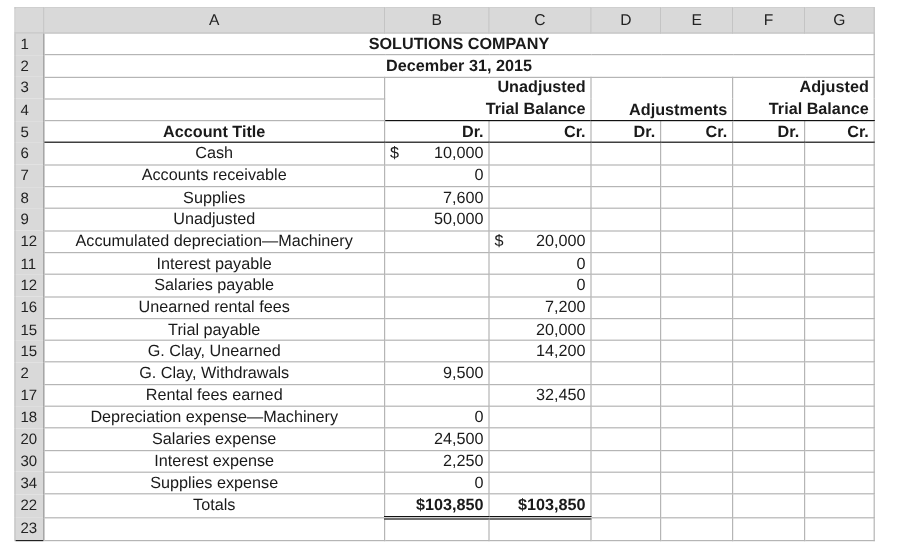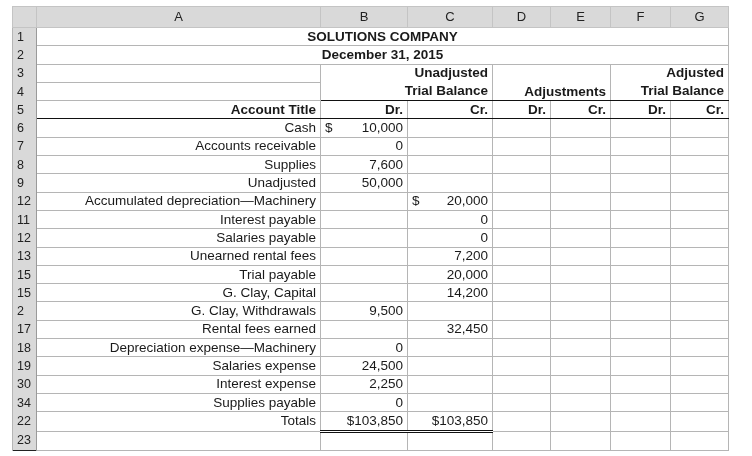--- a/index.html
+++ b/index.html
@@ -11,24 +11,24 @@
               white-space: nowrap; overflow: visible; border: 1px solid #b5b5b5; }
   #sheet tr.colhdr td { background: #d9d9d9; text-align: center; height: 20px;
                         font-size: 13px; border-color: #c4c4c4; color: #222; }
   #sheet td.rn { background: #d9d9d9; text-align: left; padding-left: 4px; font-size: 12.5px;
                  border-top: none; border-bottom: none; border-right: 1px solid #9a9a9a; color: #222; }
   .title { text-align: center; font-weight: bold; }
   .hdr { text-align: right; font-weight: bold; }
   .num { text-align: right; }
   .num .dol { float: left; }
   .bl { border-bottom: 1.5px solid #111 !important; }
-  .totl { border-top: 1.5px solid #111 !important; border-bottom: 3px double #111 !important; }
+  .totl { border-top: 1.5px solid #111 !important; border-bottom: 3px double #111 !important; font-weight: bold; }
   .nob-b { border-bottom: none !important; }
   .nob-t { border-top: none !important; }
-  .acct { text-align: right; }
+  .acct { text-align: center; }
 </style>
 </head>
 <body>
 
 <table id="sheet">
   <colgroup>
     <col style="width:24px">
       <col style="width:284px">
       <col style="width:87px">
       <col style="width:85px">
@@ -143,42 +143,42 @@
         <td class="rn">12</td>
         <td class="acct">Salaries payable</td>
         <td class="num"><span class="dol"></span><span></span></td>
         <td class="num"><span class="dol"></span><span>0</span></td>
         <td></td>
         <td></td>
         <td></td>
         <td></td>
       </tr>
       <tr>
-        <td class="rn">13</td>
+        <td class="rn">16</td>
         <td class="acct">Unearned rental fees</td>
         <td class="num"><span class="dol"></span><span></span></td>
         <td class="num"><span class="dol"></span><span>7,200</span></td>
         <td></td>
         <td></td>
         <td></td>
         <td></td>
       </tr>
       <tr>
         <td class="rn">15</td>
         <td class="acct">Trial payable</td>
         <td class="num"><span class="dol"></span><span></span></td>
         <td class="num"><span class="dol"></span><span>20,000</span></td>
         <td></td>
         <td></td>
         <td></td>
         <td></td>
       </tr>
       <tr>
         <td class="rn">15</td>
-        <td class="acct">G. Clay, Capital</td>
+        <td class="acct">G. Clay, Unearned</td>
         <td class="num"><span class="dol"></span><span></span></td>
         <td class="num"><span class="dol"></span><span>14,200</span></td>
         <td></td>
         <td></td>
         <td></td>
         <td></td>
       </tr>
       <tr>
         <td class="rn">2</td>
         <td class="acct">G. Clay, Withdrawals</td>
@@ -203,42 +203,42 @@
         <td class="rn">18</td>
         <td class="acct">Depreciation expense—Machinery</td>
         <td class="num"><span class="dol"></span><span>0</span></td>
         <td class="num"><span class="dol"></span><span></span></td>
         <td></td>
         <td></td>
         <td></td>
         <td></td>
       </tr>
       <tr>
-        <td class="rn">19</td>
+        <td class="rn">20</td>
         <td class="acct">Salaries expense</td>
         <td class="num"><span class="dol"></span><span>24,500</span></td>
         <td class="num"><span class="dol"></span><span></span></td>
         <td></td>
         <td></td>
         <td></td>
         <td></td>
       </tr>
       <tr>
         <td class="rn">30</td>
         <td class="acct">Interest expense</td>
         <td class="num"><span class="dol"></span><span>2,250</span></td>
         <td class="num"><span class="dol"></span><span></span></td>
         <td></td>
         <td></td>
         <td></td>
         <td></td>
       </tr>
       <tr>
         <td class="rn">34</td>
-        <td class="acct">Supplies payable</td>
+        <td class="acct">Supplies expense</td>
         <td class="num"><span class="dol"></span><span>0</span></td>
         <td class="num"><span class="dol"></span><span></span></td>
         <td></td>
         <td></td>
         <td></td>
         <td></td>
       </tr>
       <tr>
         <td class="rn">22</td>
         <td class="acct">Totals</td>

